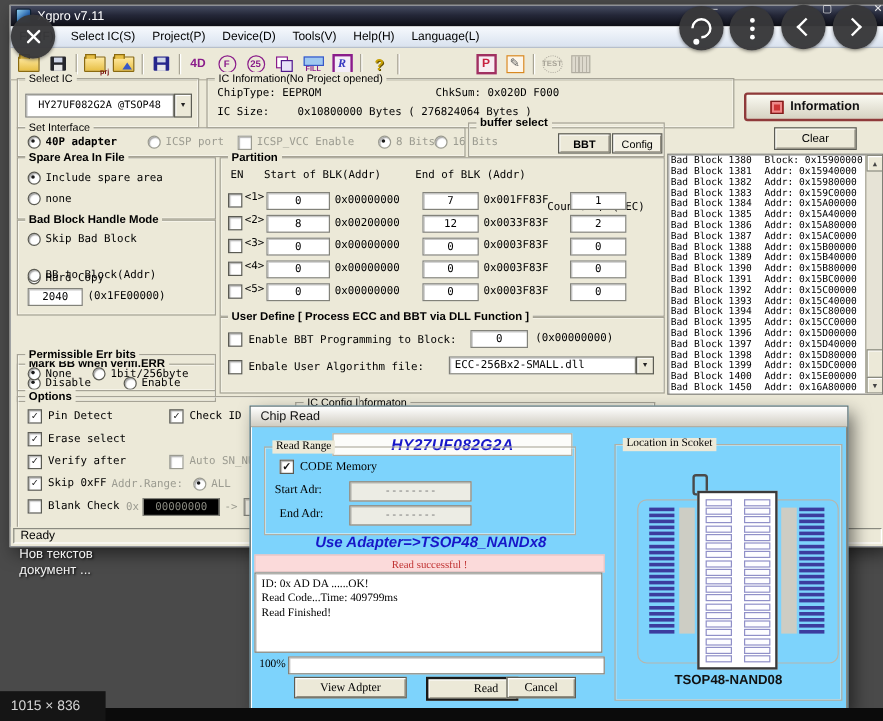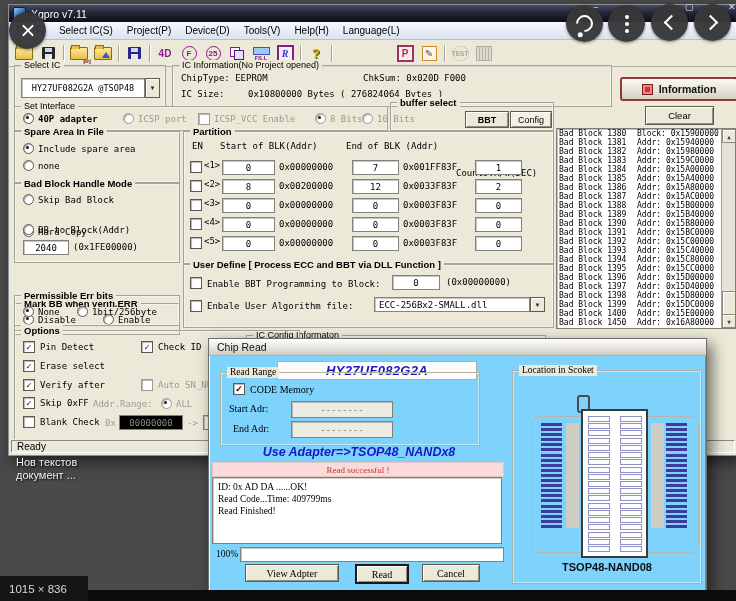--- a/index.html
+++ b/index.html
@@ -591,21 +591,21 @@
     <div class="logbox" id="logbox" data-name="read-log">
         <div data-name="log-line">ID: 0x AD DA ......OK!</div>
         <div data-name="log-line">Read Code...Time: 409799ms</div>
         <div data-name="log-line">Read Finished!</div>
       </div>
 
     <span class="abs serif" style="left:7px;top:210px;font-size:9.5px;" data-name="progress-label">100%</span>
     <div class="pbar" data-name="progress-bar"></div>
 
     <div class="dbtn" style="left:36px;top:225px;width:92px;" data-name="view-adapter-button">View Adpter</div>
-    <div class="dbtn def" style="left:146px;top:225px;width:50px;" data-name="read-button">Read</div>
+    <div class="dbtn def" style="left:146px;top:225px;width:50px;padding-left:23px;" data-name="read-button">Read</div>
     <div class="dbtn" style="left:213px;top:225px;width:56px;" data-name="cancel-button">Cancel</div>
 
     <div class="grp" style="left:303px;top:31px;width:188px;height:212px;border-color:#b2afa2;" data-name="socket-location-group">
       <span class="glabel serif" style="font-size:9.5px;" data-name="socket-location-title">Location in Scoket</span>
       <div class="sock-outer" data-name="zif-socket-outline"></div>
       <div class="pincol" id="bluepinsL" style="left:28px;" data-name="socket-pins-left">
           <span class="bp" data-name="pin"></span>
           <span class="bp" data-name="pin"></span>
           <span class="bp" data-name="pin"></span>
           <span class="bp" data-name="pin"></span>

